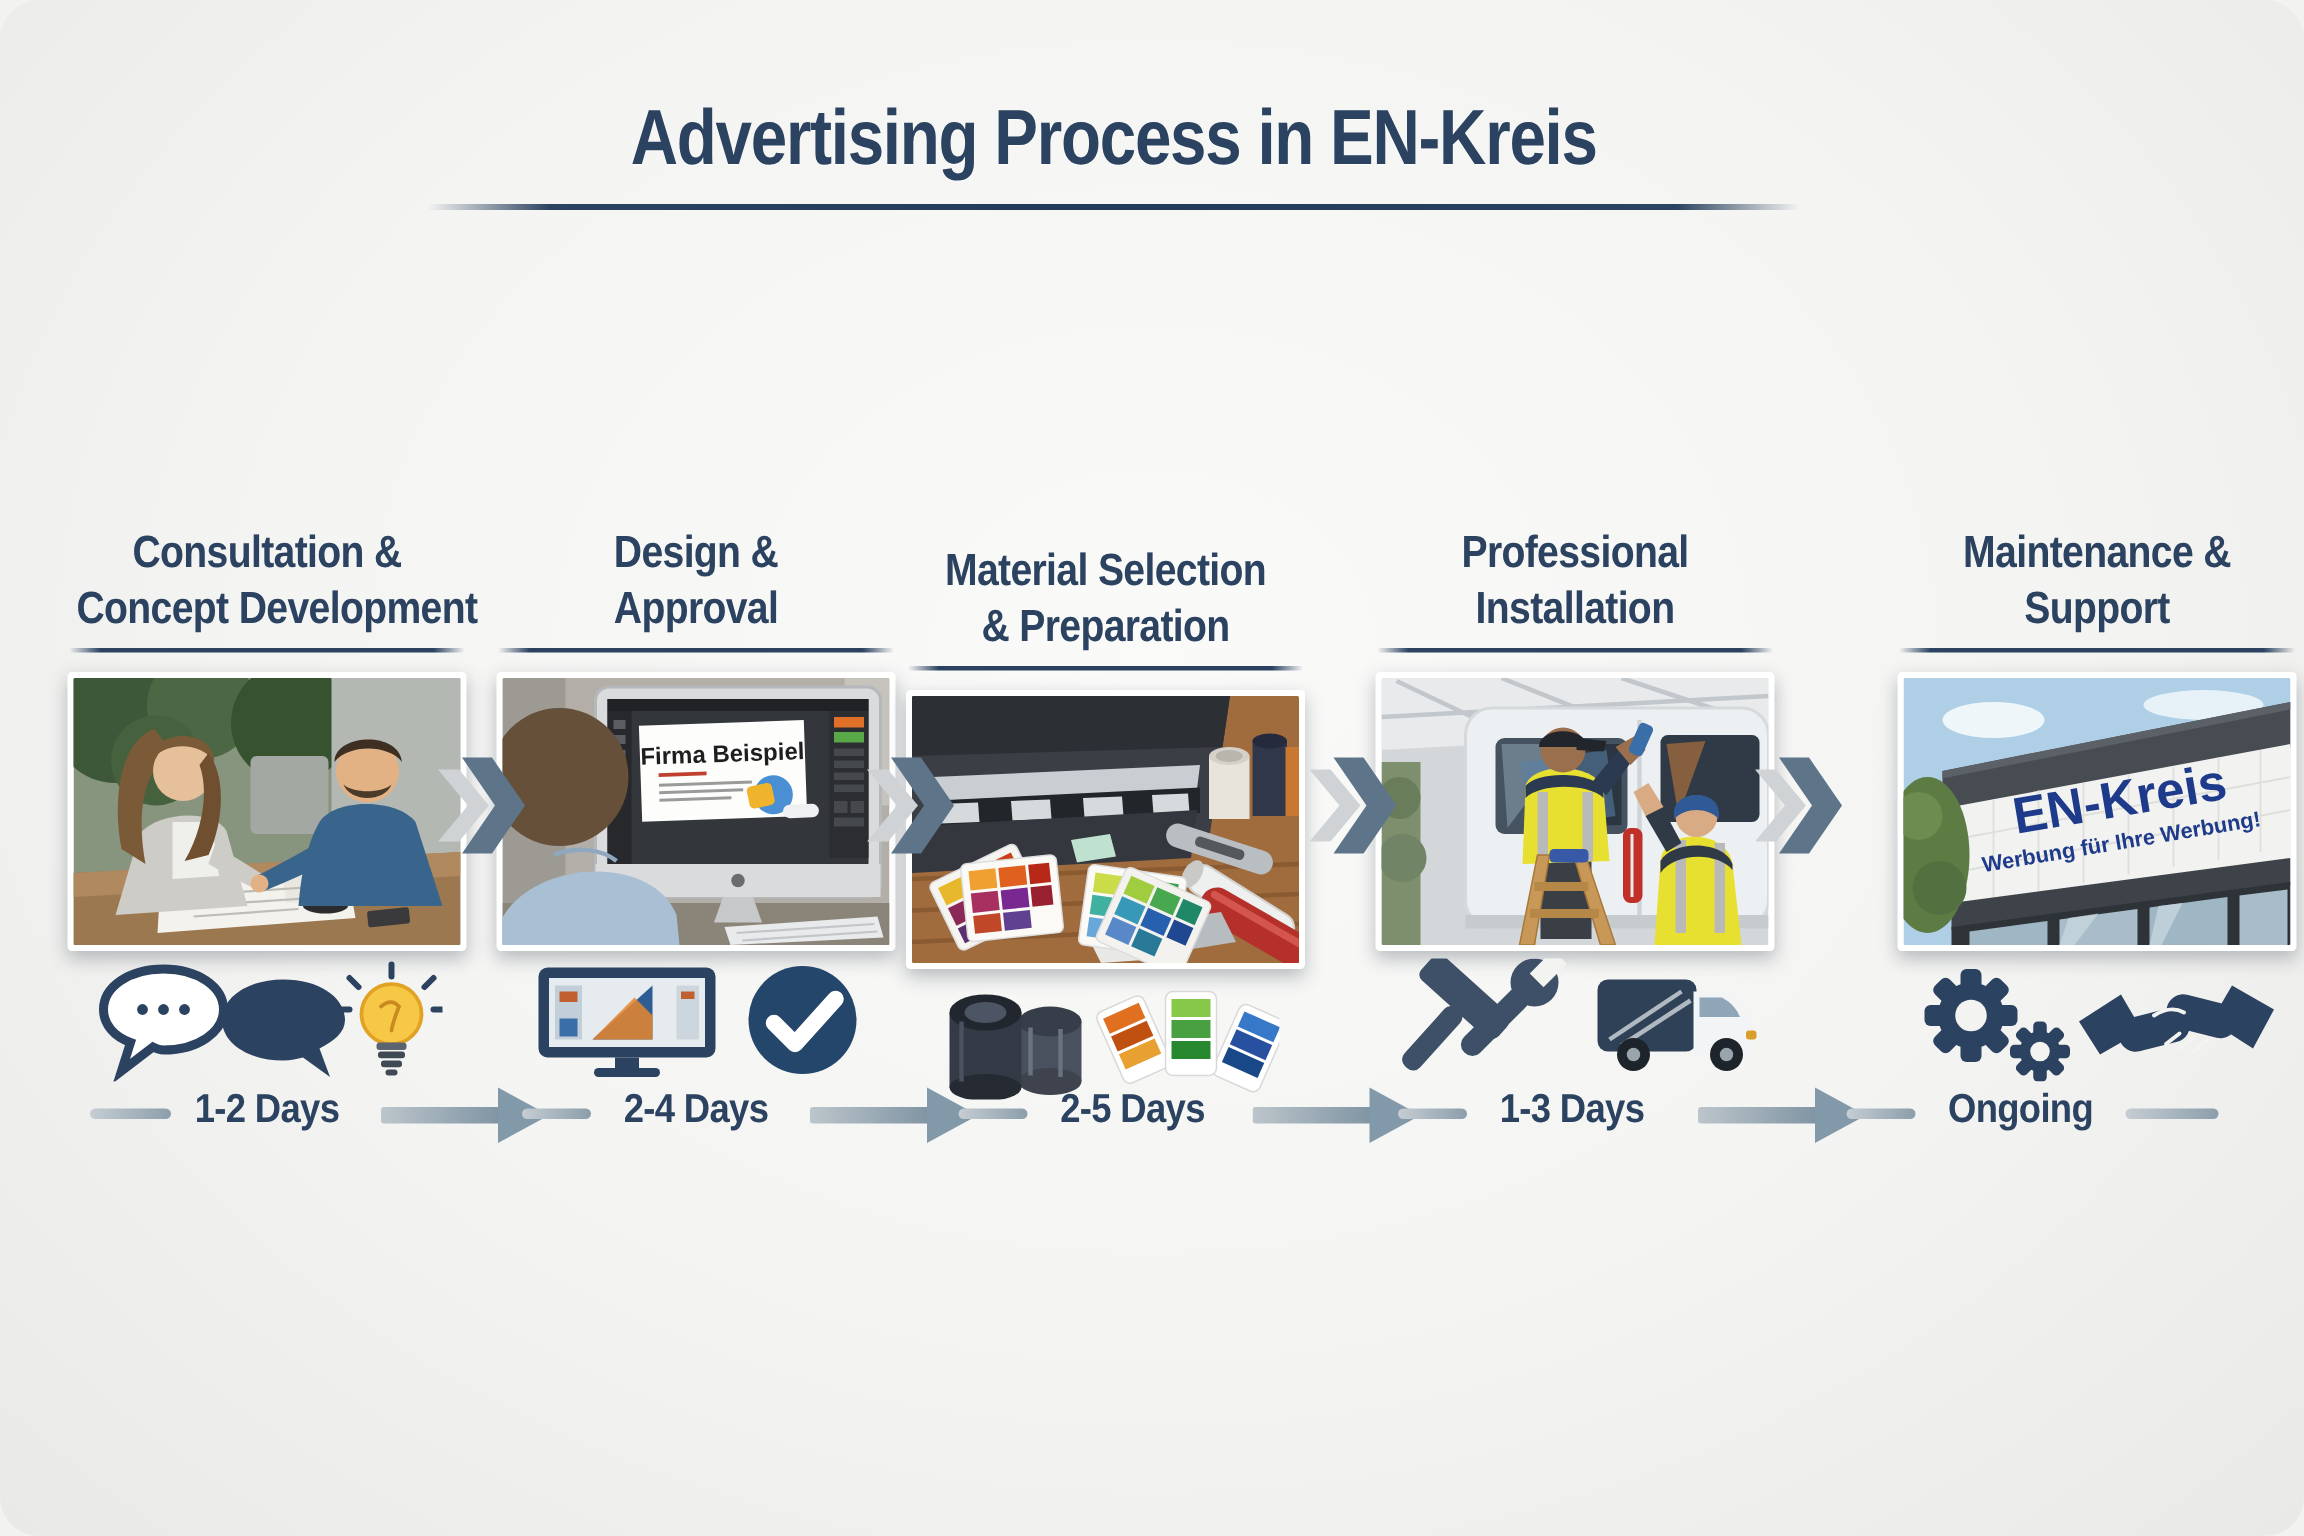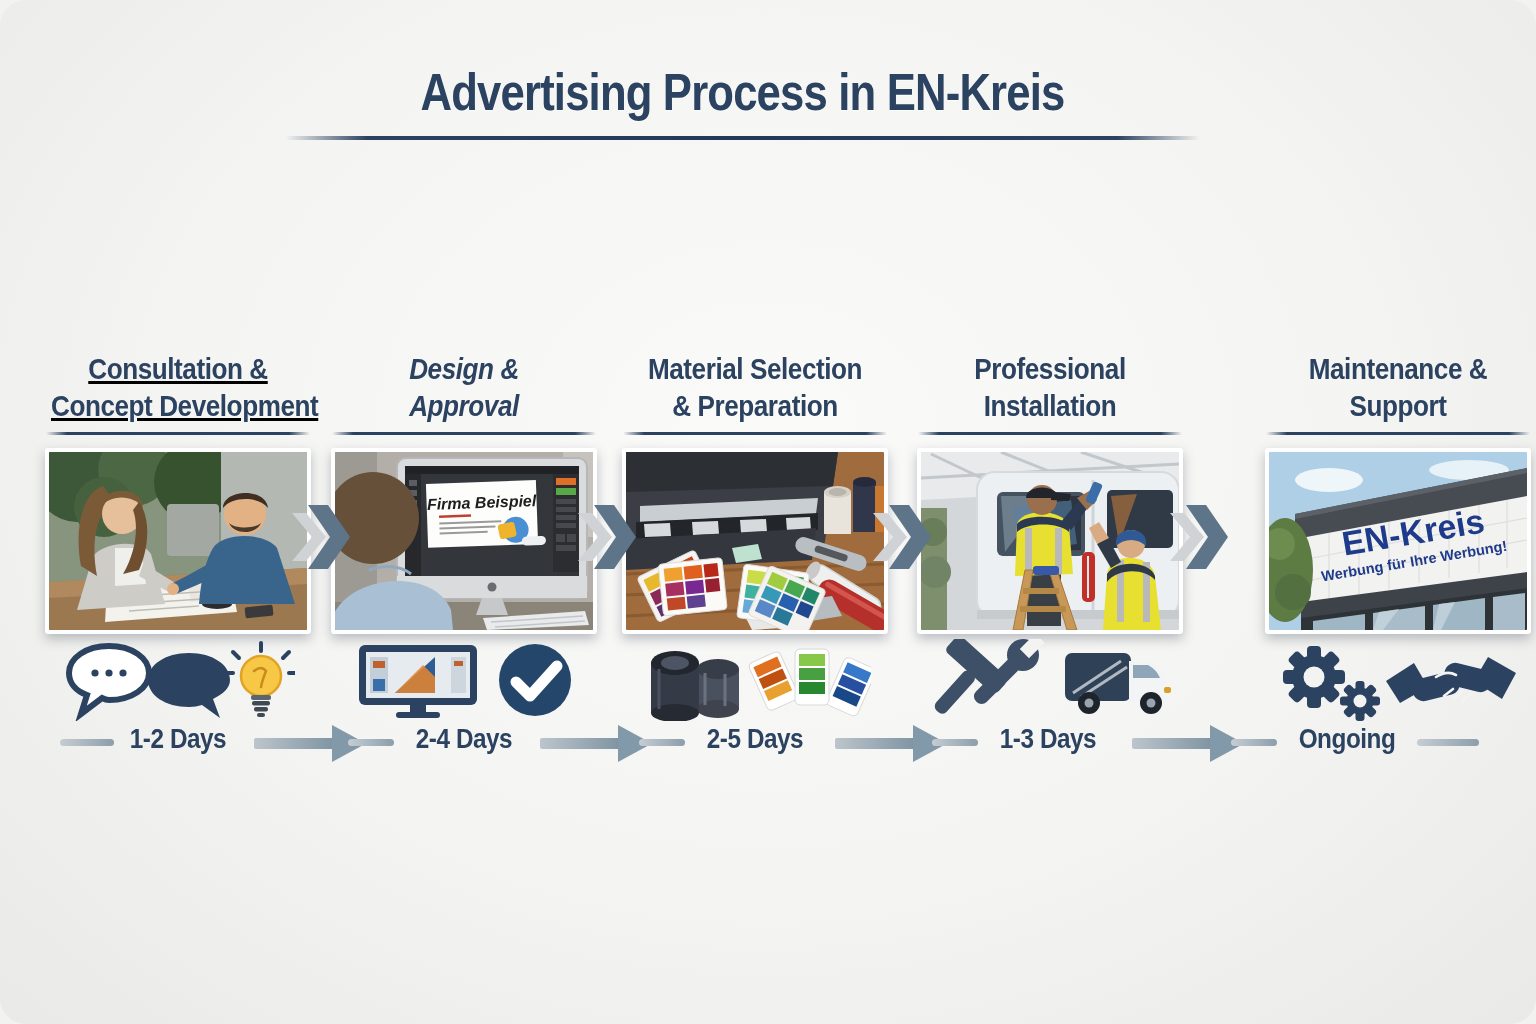--- a/index.html
+++ b/index.html
@@ -20,21 +20,21 @@
     transform:scaleX(.84);transform-origin:center;
     text-shadow:0 1px 1px rgba(255,255,255,.8);
     letter-spacing:-1px;white-space:nowrap;
   }
   .title-rule{
     position:absolute;top:136px;left:285px;width:915px;height:4px;border-radius:2px;
     background:linear-gradient(90deg, rgba(43,66,96,0) 0%, #2b4260 9%, #22395a 50%, #2b4260 91%, rgba(43,66,96,0) 100%);
   }
   
   .col{position:absolute;top:350px;width:292px;}
-  .col1{left:32px;text-decoration:underline;}.col2{left:318px;font-style:italic;}.col3{left:609px;}.col4{left:904px;}.col5{left:1252px;}
+  .col1{left:32px;}.col2{left:318px;}.col3{left:591px;margin-top:12px;}.col4{left:904px;}.col5{left:1252px;}
   .step-title{
     font-size:30px;line-height:37px;font-weight:bold;color:#2b4260;
     text-align:center;transform:scaleX(.87);transform-origin:center;
     letter-spacing:-.5px;white-space:nowrap;
   }
   .step-rule{
     margin:8px auto 0;width:264px;height:3px;border-radius:2px;
     background:linear-gradient(90deg, rgba(43,66,96,0) 0%, #2b4260 8%, #2b4260 92%, rgba(43,66,96,0) 100%);
   }
   .photo{

